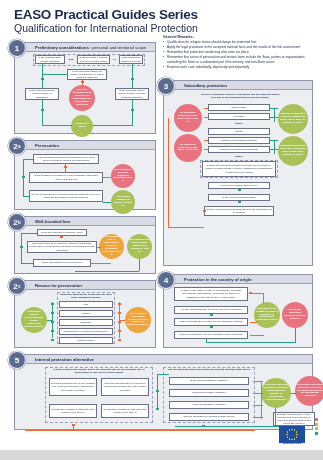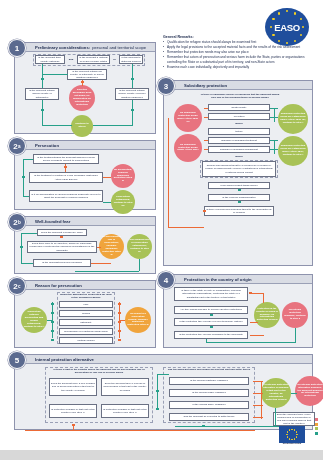--- a/index.html
+++ b/index.html
@@ -79,38 +79,25 @@
   .eu-cap{position:absolute;left:-4px;top:16px;width:34px;text-align:center;
        font-size:2.4px;color:#1d2a4d;font-weight:bold;}
   .spine{position:absolute;right:5px;bottom:16px;width:3px;height:26px;}
   .spine i{display:block;width:3px;height:3px;margin-bottom:1.6px;}
 </style>
 </head>
 <body>
 
 <div class="page">
 
-
-  <div class="easo-logo">
-    <div class="easo-disc" id="easoDisc">
-      <div class="easo-txt">EASO</div>
-    <div class="star" style="left: 21px; top: 2px;"></div>
-        <div class="star" style="left: 29px; top: 4.14359px;"></div>
-        <div class="star" style="left: 34.8564px; top: 10px;"></div>
-        <div class="star" style="left: 37px; top: 18px;"></div>
-        <div class="star" style="left: 34.8564px; top: 26px;"></div>
-        <div class="star" style="left: 29px; top: 31.8564px;"></div>
-        <div class="star" style="left: 21px; top: 34px;"></div>
-        <div class="star" style="left: 13px; top: 31.8564px;"></div>
-        <div class="star" style="left: 7.14359px; top: 26px;"></div>
-        <div class="star" style="left: 5px; top: 18px;"></div>
-        <div class="star" style="left: 7.14359px; top: 10px;"></div>
-        <div class="star" style="left: 13px; top: 4.14359px;"></div>
-      </div>
-  </div>
+  <div class="hdr">
+    <h1>EASO Practical Guides Series</h1>
+    <h2>Qualification for International Protection</h2>
+  </div>
+
 
   <div class="remarks">
     <div class="rtitle">General Remarks:</div>
     <ul id="remarkList">
         <li>Qualification for refugee status should always be examined first</li>
         <li>Apply the legal provisions to the accepted material facts and the results of the risk assessment</li>
         <li>Remember that protection needs may also arise sur place</li>
         <li>Remember that actors of persecution and serious harm include the State, parties or organisations controlling the State or a substantial part of its territory, and non-State actors</li>
         <li>Examine each case individually, objectively and impartially</li>
       </ul>

